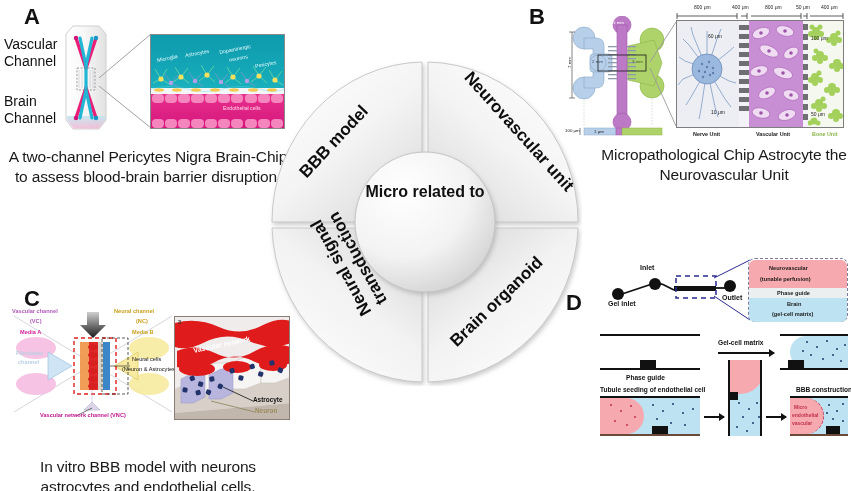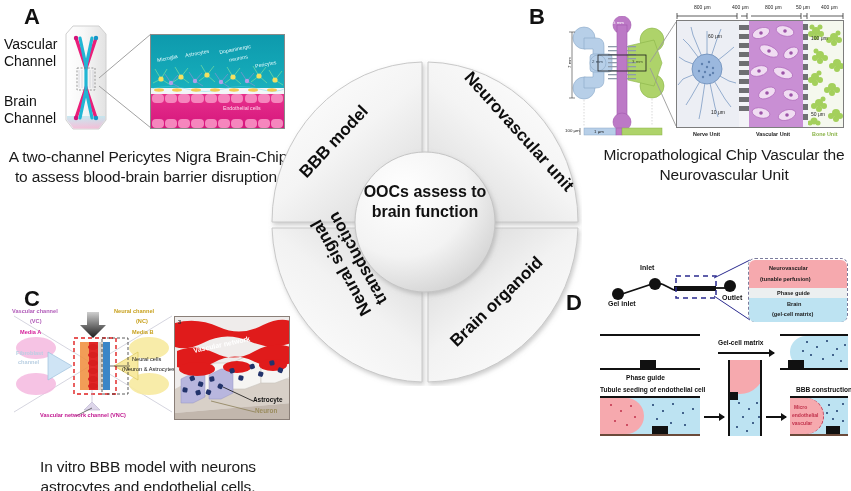--- a/index.html
+++ b/index.html
@@ -553,21 +553,21 @@
     <div class="b-scale-lbl" style="left:56px;top:0;">400 μm</div>
     <div class="b-scale-lbl" style="left:89px;top:0;">800 μm</div>
     <div class="b-scale-lbl" style="left:120px;top:0;">50 μm</div>
     <div class="b-scale-lbl" style="left:145px;top:0;">400 μm</div>
   </div>
 
   <div class="b-unit-lbl" style="left:693px; top:131px; color:#1a1a1a;">Nerve Unit</div>
   <div class="b-unit-lbl" style="left:756px; top:131px; color:#1a1a1a;">Vascular Unit</div>
   <div class="b-unit-lbl" style="left:812px; top:131px; color:#8ab348;">Bone Unit</div>
 
-  <div class="caption" id="caption-b">Micropathological Chip Vascular the Neurovascular Unit</div>
+  <div class="caption" id="caption-b">Micropathological Chip Astrocyte the Neurovascular Unit</div>
 
   <div class="panel-letter" id="letter-c">C</div>
 
   <div class="fig" id="c-left">
     <svg width="158" height="112" viewBox="0 0 158 112">
 
       <g stroke="#b9b9c9" stroke-width="0.6">
         <line x1="0" y1="4" x2="158" y2="100"></line>
         <line x1="0" y1="100" x2="158" y2="4"></line>
       </g>
@@ -850,18 +850,17 @@
 
     <div class="seg-label" id="seg-lbl-bbb">BBB model</div>
     <div class="seg-label" id="seg-lbl-nvu">Neurovascular unit</div>
     <div class="seg-label" id="seg-lbl-nst">
       <div>Neural signal</div>
       <div>transduction</div>
     </div>
     <div class="seg-label" id="seg-lbl-org">Brain organoid</div>
 
     <div id="hub-text">
-      <div>OOCs assess to</div>
-      <div>brain function</div>
+      <div>Micro related to</div>
     </div>
   </div>
 
 </div>
 
 </body></html>

